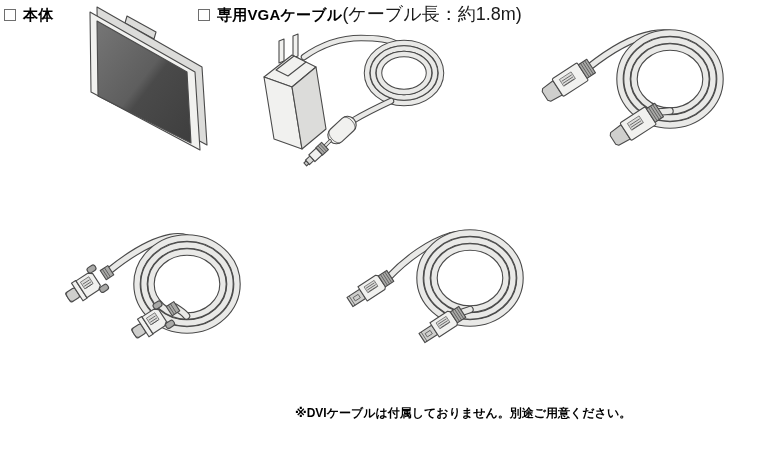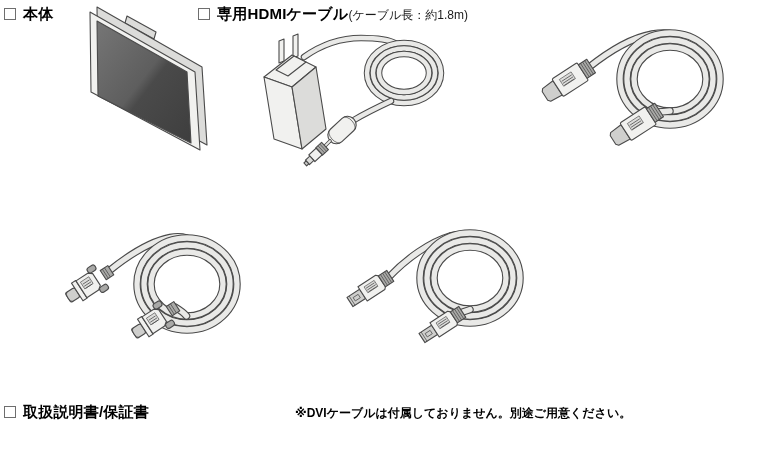--- a/index.html
+++ b/index.html
@@ -8,21 +8,21 @@
     --boot:#a9a9a7; --screen-a:#767676; --screen-b:#3e3e3e; --checkbox-border:#6e6e6e;
   }
   *{margin:0;padding:0;box-sizing:border-box;}
   html,body{width:760px;height:450px;background:var(--bg);overflow:hidden;}
   body{font-family:"Liberation Sans","DejaVu Sans",sans-serif;color:var(--text);}
   .sheet{position:relative;width:760px;height:450px;background:var(--bg);}
   .label{position:absolute;white-space:nowrap;line-height:20px;}
   .cb{display:inline-block;width:12px;height:12px;border:1.5px solid var(--checkbox-border);
       background:var(--bg);vertical-align:-1px;margin-right:7px;}
   .nm{font-weight:bold;font-size:15px;letter-spacing:.2px;}
-  .dt{font-weight:normal;font-size:12px;color:#1a1a1a;}
+  .dt{font-weight:normal;font-size:18px;color:#1a1a1a;}
   .note{font-weight:bold;font-size:12px;}
   svg{position:absolute;overflow:visible;}
   svg .ln{stroke:var(--line);stroke-width:1.1;stroke-linejoin:round;stroke-linecap:round;}
   svg .fl{fill:var(--plastic-light);} svg .fm{fill:var(--plastic-mid);}
   svg .fb{fill:var(--boot);} svg .fme{fill:var(--metal);}
   svg .cd{fill:none;stroke:var(--line);stroke-width:7.5;stroke-linecap:round;}
   svg .cl{fill:none;stroke:var(--cable);stroke-width:5.3;stroke-linecap:round;}
   svg .cdn{fill:none;stroke:var(--line);stroke-width:6.5;stroke-linecap:round;}
   svg .cln{fill:none;stroke:var(--cable);stroke-width:4.5;stroke-linecap:round;}
   svg .td{fill:none;stroke:var(--line);stroke-width:3.6;stroke-linecap:round;}
@@ -32,24 +32,21 @@
 </style>
 </head>
 <body>
 
 <div class="sheet">
 
   <div class="label" style="left:4px;top:4px">
     <span class="cb"></span><span class="nm">本体</span><span class="dt"></span>
   </div>
   <div class="label" style="left:198px;top:4px">
-    <span class="cb"></span><span class="nm">専用HDMIケーブル</span><span class="dt">(ケーブル長：約1.8m)</span>
-  </div>
-  <div class="label" style="left:4px;top:402px">
-    <span class="cb"></span><span class="nm">取扱説明書/保証書</span><span class="dt"></span>
+    <span class="cb"></span><span class="nm">専用VGAケーブル</span><span class="dt">(ケーブル長：約1.8m)</span>
   </div>
   <div class="label note" style="left:295px;top:403px">※DVIケーブルは付属しておりません。別途ご用意ください。</div>
 
   <svg style="left:80px;top:5px" width="130" height="155" viewBox="0 0 130 155" role="img">
     <defs>
       <linearGradient id="scr" x1="0" y1="0" x2="1" y2="1">
         <stop offset="0" style="stop-color:var(--screen-a)"></stop>
         <stop offset="0.48" style="stop-color:#5e5e5e"></stop>
         <stop offset="0.55" style="stop-color:#4a4a4a"></stop>
         <stop offset="1" style="stop-color:var(--screen-b)"></stop>

